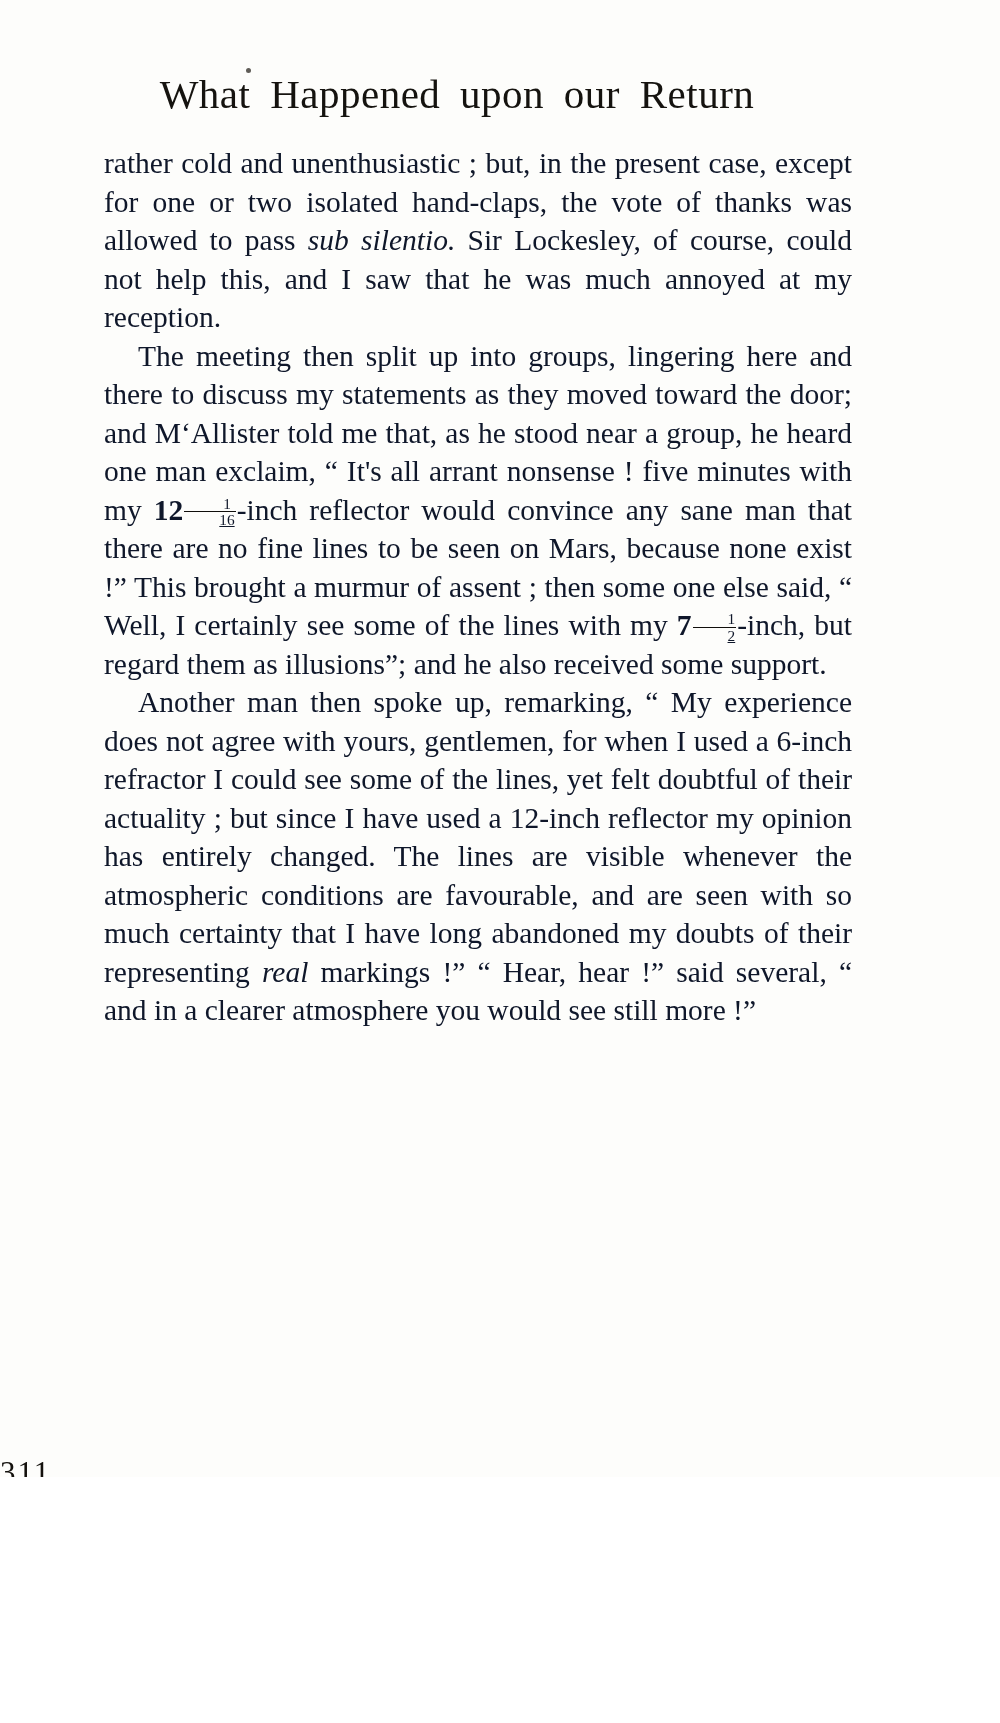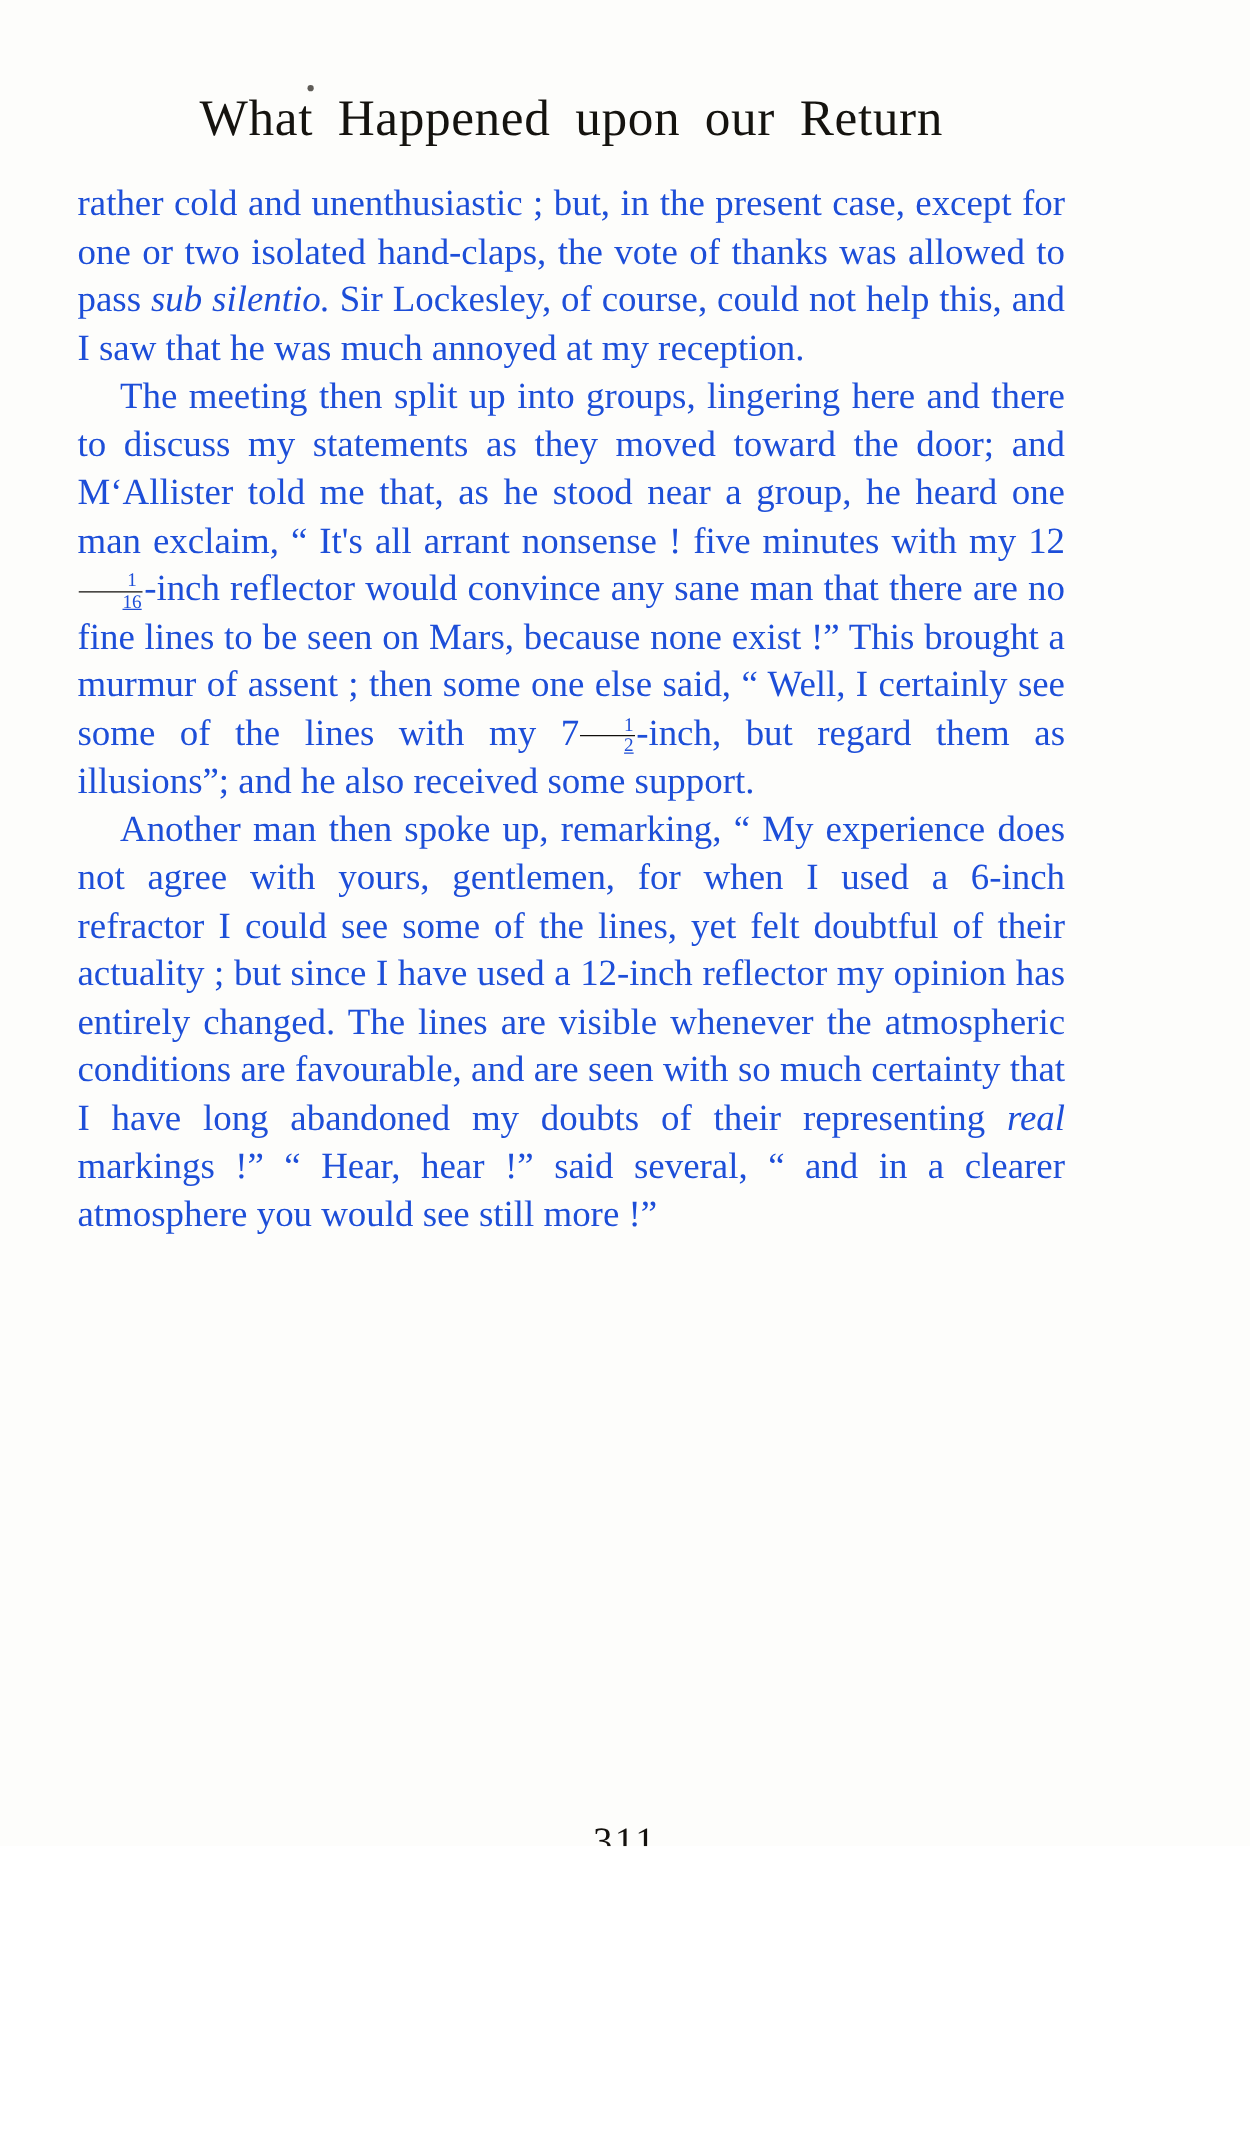--- a/index.html
+++ b/index.html
@@ -30,23 +30,24 @@
     color: #15130f;
     font-weight: 400;
     margin: 0 0 26px 0;
     word-spacing: 9px;
     white-space: nowrap;
   }
   .body-text {
     font-family: "Liberation Serif", "DejaVu Serif", serif;
     font-size: 29.5px;
     line-height: 38.5px;
-    color: #1d4ed8;
+    color: #0f172a;
     text-align: justify;
     text-justify: inter-word;
+    margin-left: 42px;
   }
   .body-text p {
     margin: 0;
   }
   .body-text p.indent {
     text-indent: 34px;
   }
   .italic {
     font-style: italic;
   }
@@ -63,27 +64,27 @@
     border-bottom: 1px solid #100e0b;
     padding: 0 1px;
   }
   .frac .den {
     display: block;
     padding: 0 1px;
     text-decoration: underline;
   }
   .oldstyle {
     font-family: "Liberation Serif", "DejaVu Serif", serif;
+    font-weight: bold;
   }
   .folio {
     position: absolute;
     left: 0;
     right: 0;
     top: 1455px;
-    text-align: center;
     font-family: "Liberation Serif", "DejaVu Serif", serif;
     font-size: 31px;
     letter-spacing: 2px;
     color: #14110d;
   }
   .dot-artifact {
     position: absolute;
     left: 246px;
     top: 68px;
     width: 5px;

